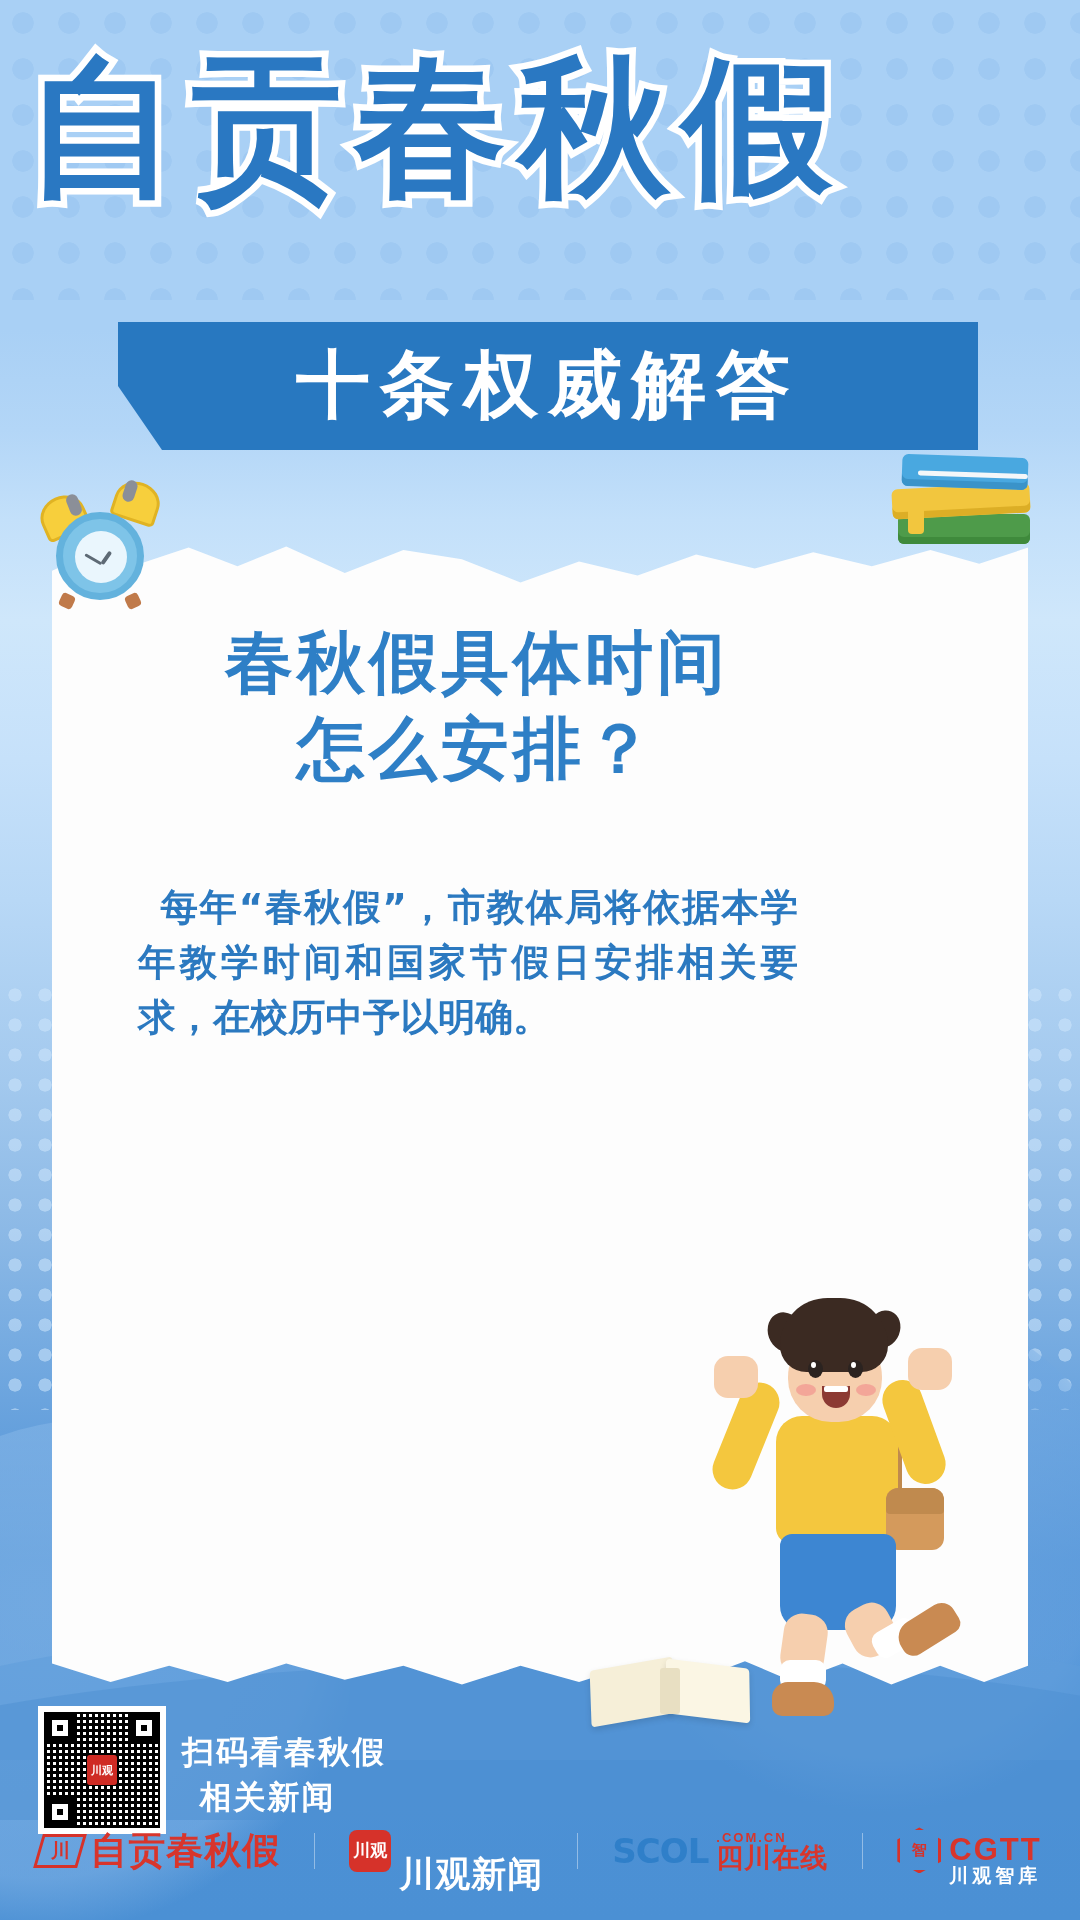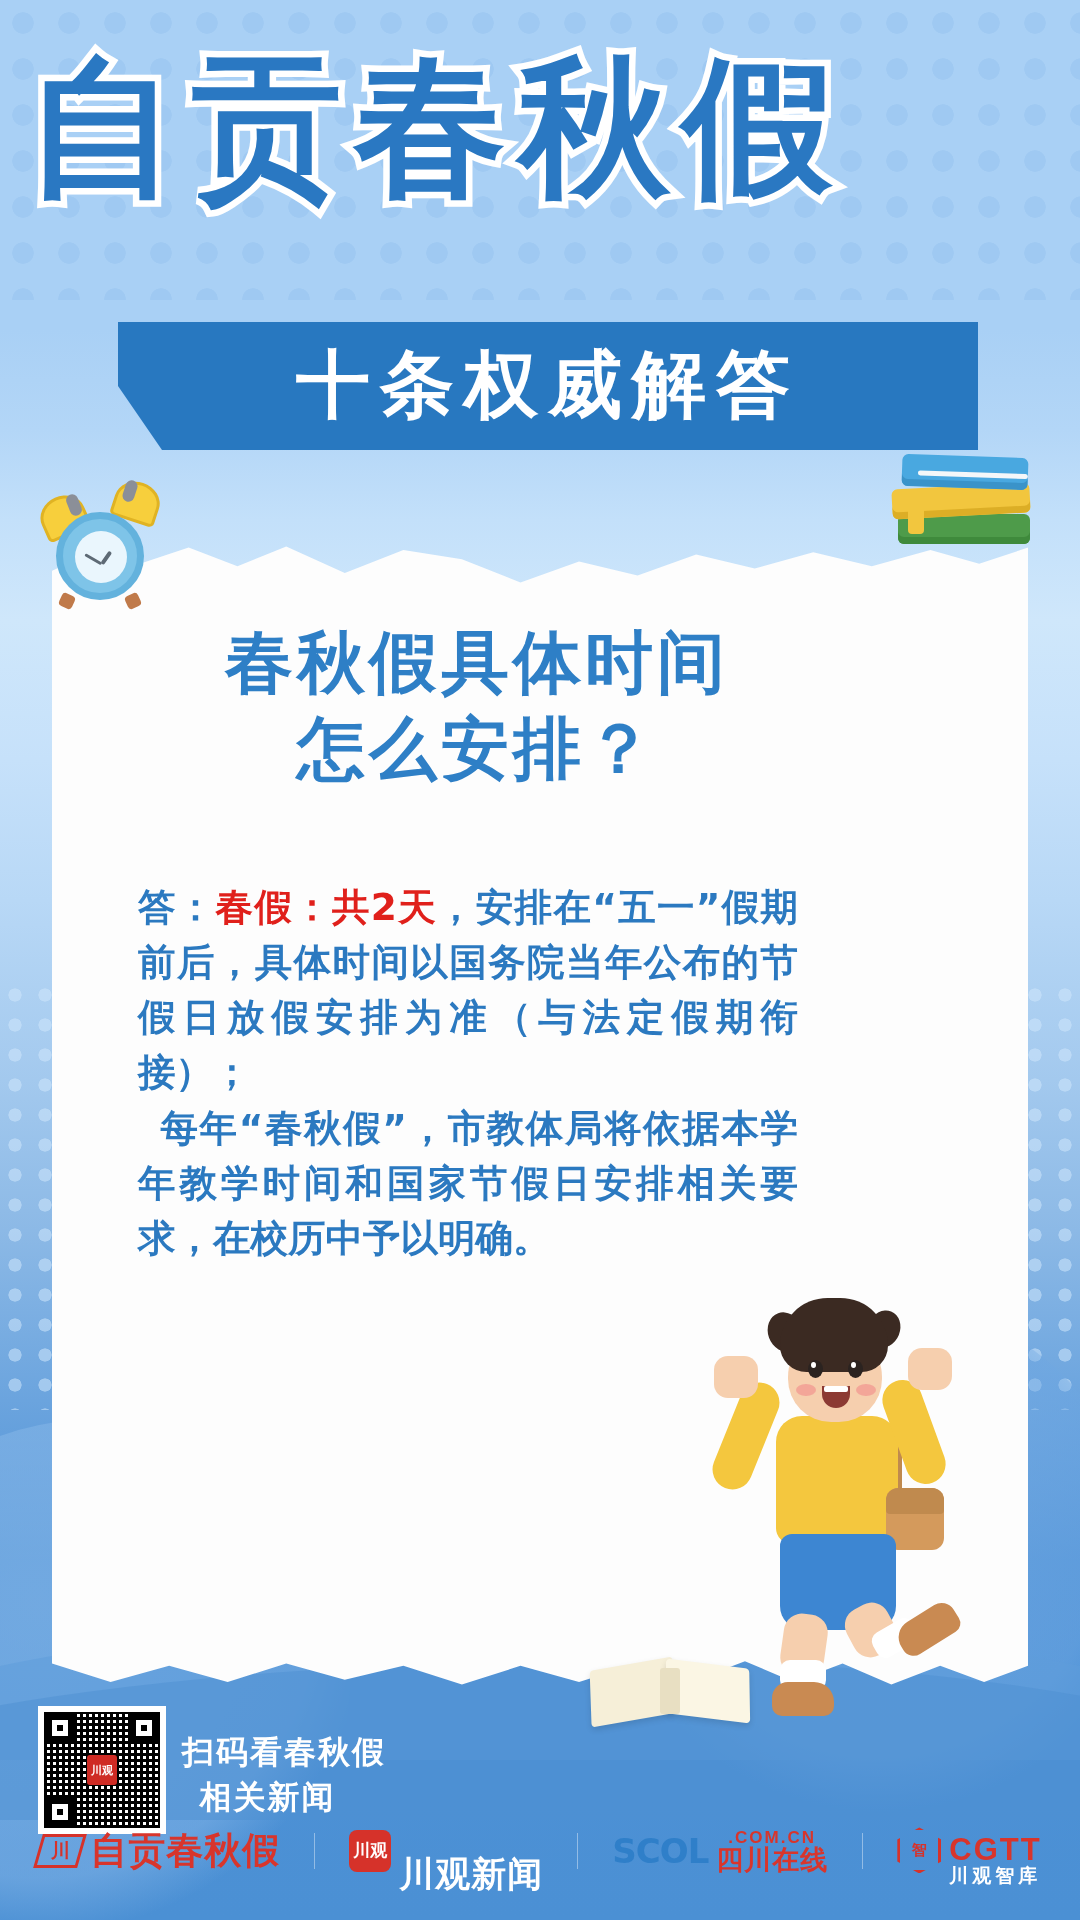--- a/index.html
+++ b/index.html
@@ -254,21 +254,21 @@
   .scd-txt{ color:#d8352c; font-weight:900; font-size:37px; letter-spacing:1px;
             font-family:"DejaVu Serif","Liberation Serif",serif;}
   .cg-badge{ width:42px; height:42px; background:#d6322a; color:#fff;
              border-radius:8px; display:flex; align-items:center; justify-content:center;
              font-size:17px; font-weight:800; line-height:1;}
   .cg-txt{ color:#fff; font-weight:900; font-size:35px; letter-spacing:1px;
            font-family:"DejaVu Serif","Liberation Serif",serif;margin-top:48px;}
   .scol-mark{ color:#2f7fc9; font-weight:900; font-size:34px; letter-spacing:-1px;
               font-family:"DejaVu Sans","Liberation Sans",sans-serif;}
   .scol-sub{ display:flex; flex-direction:column; line-height:1;}
-  .scol-dom{ color:#d8352c; font-size:17px; font-weight:800; letter-spacing:2px;margin-left:12px;}
+  .scol-dom{ color:#d8352c; font-size:13px; font-weight:800; letter-spacing:2px;}
   .scol-cn{ color:#d8352c; font-size:27px; font-weight:900; letter-spacing:1px;
             font-family:"DejaVu Serif","Liberation Serif",serif;}
   .cgtt-cube{ width:44px; height:46px; border:3px solid #d6322a;
               clip-path:polygon(50% 0,100% 26%,100% 74%,50% 100%,0 74%,0 26%);
               display:flex; align-items:center; justify-content:center;
               color:#d6322a; font-weight:900; font-size:15px;}
   .cgtt-sub{ display:flex; flex-direction:column; line-height:1.05;margin-top:19px;}
   .cgtt-en{ color:#d8352c; font-size:31px; font-weight:900; letter-spacing:2px;}
   .cgtt-cn{ color:#fff; font-size:19px; font-weight:800; letter-spacing:4px;}
 </style>
@@ -317,21 +317,20 @@
       </div>
     <div class="bk-mark"></div>
   </div>
 
   <div class="q-head">
     <span>春秋假具体时间</span>
     <span class="l2">怎么安排？</span>
   </div>
 
   <div class="body-text">
-    <p><span>答：</span><span class="hl">春假：共2天</span><span>，安排在“五一”假期前后，具体时间以国务院当年公布的节假日放假安排为准（与法定假期衔接）；</span></p>
     <p class="ind">每年“春秋假”，市教体局将依据本学年教学时间和国家节假日安排相关要求，在校历中予以明确。</p>
   </div>
 
   <div class="openbook">
     <div class="ob-l"></div>
       <div class="ob-r"></div>
       <div class="ob-spine"></div>
   </div>
 
   <div class="boy">

